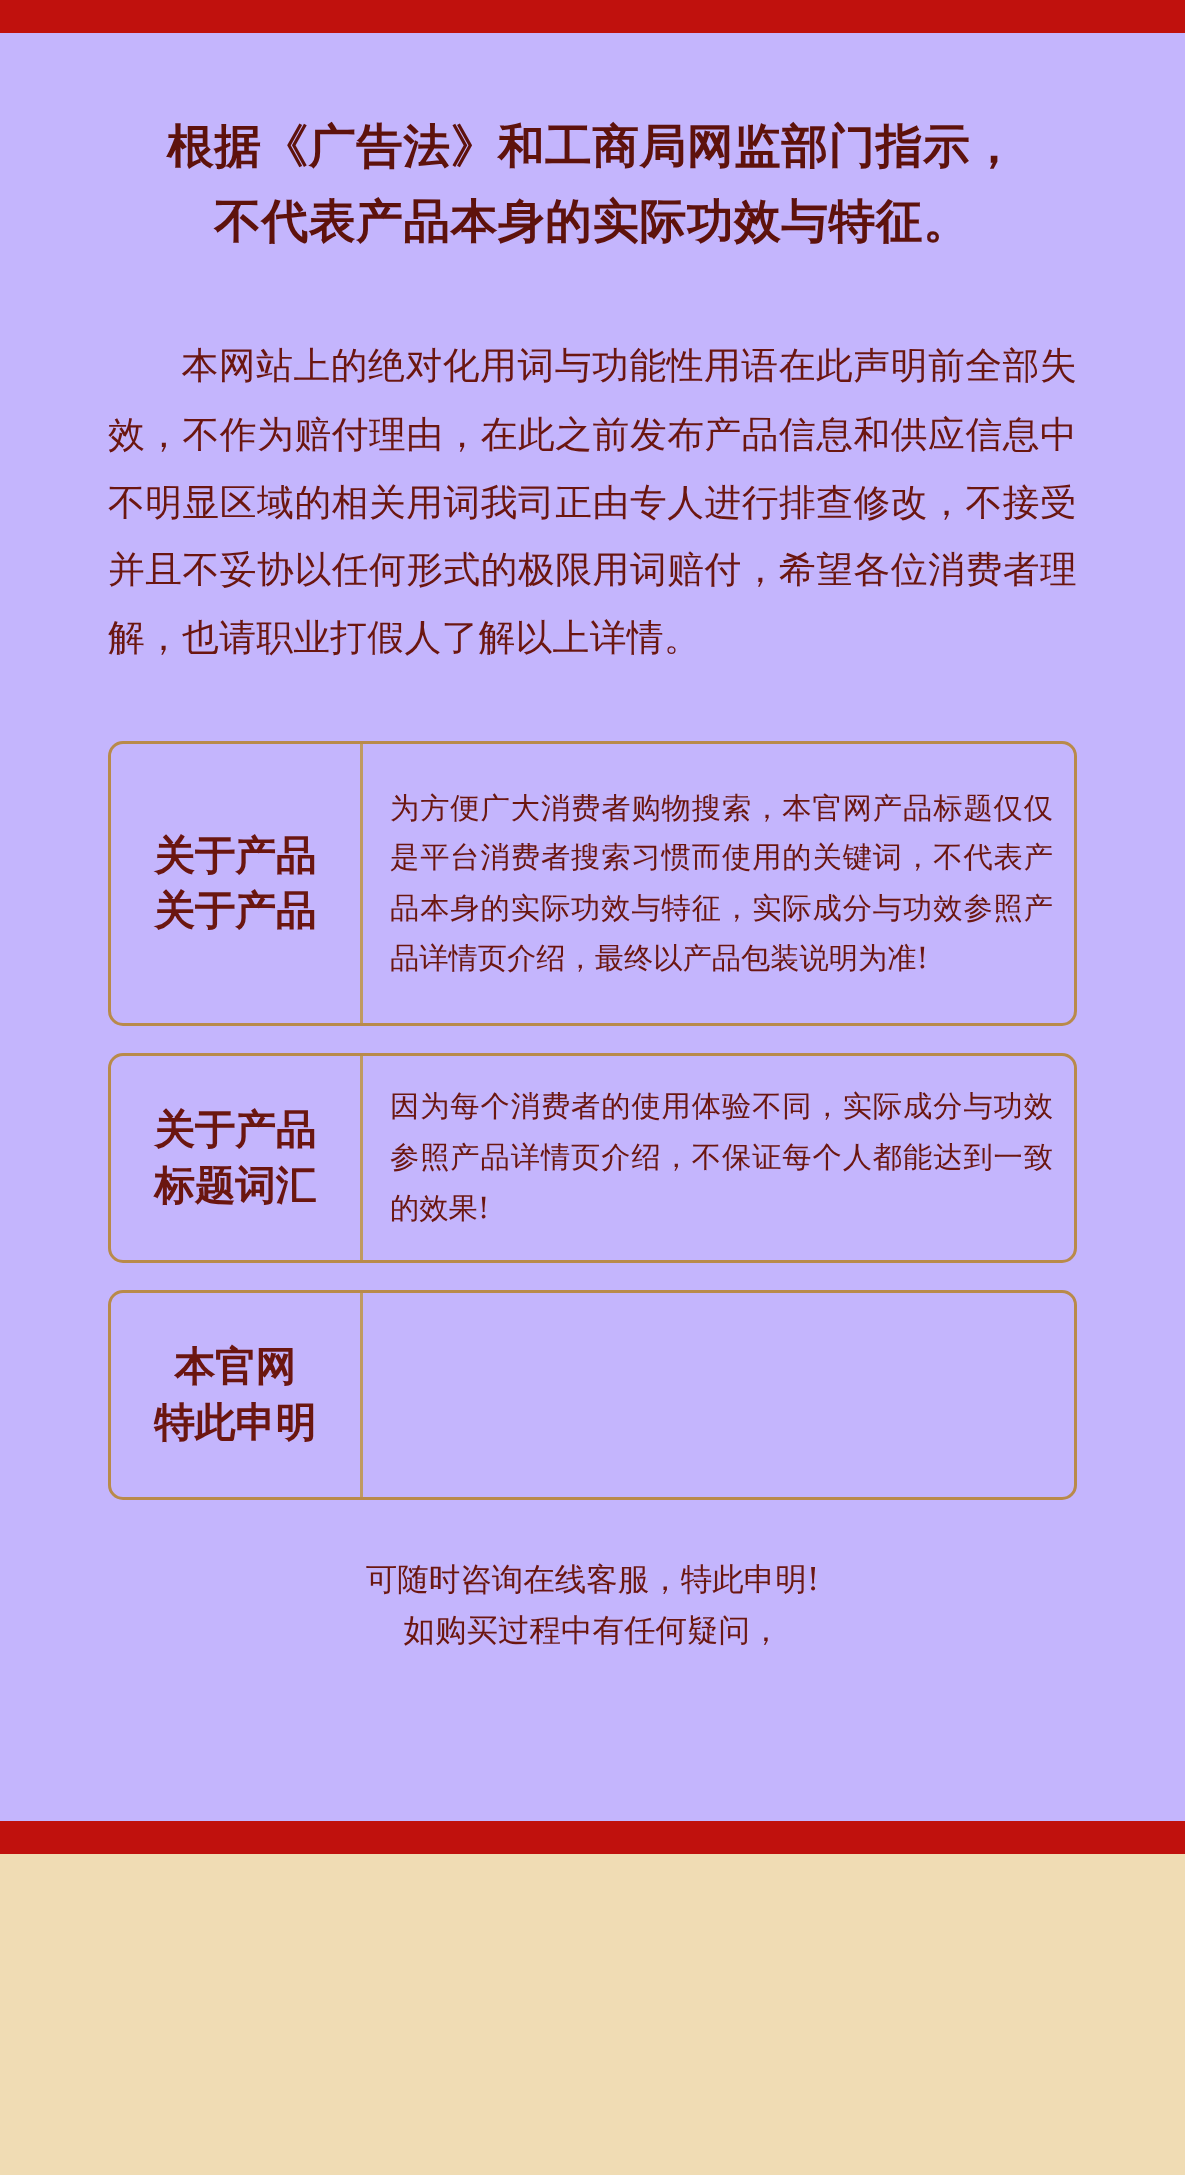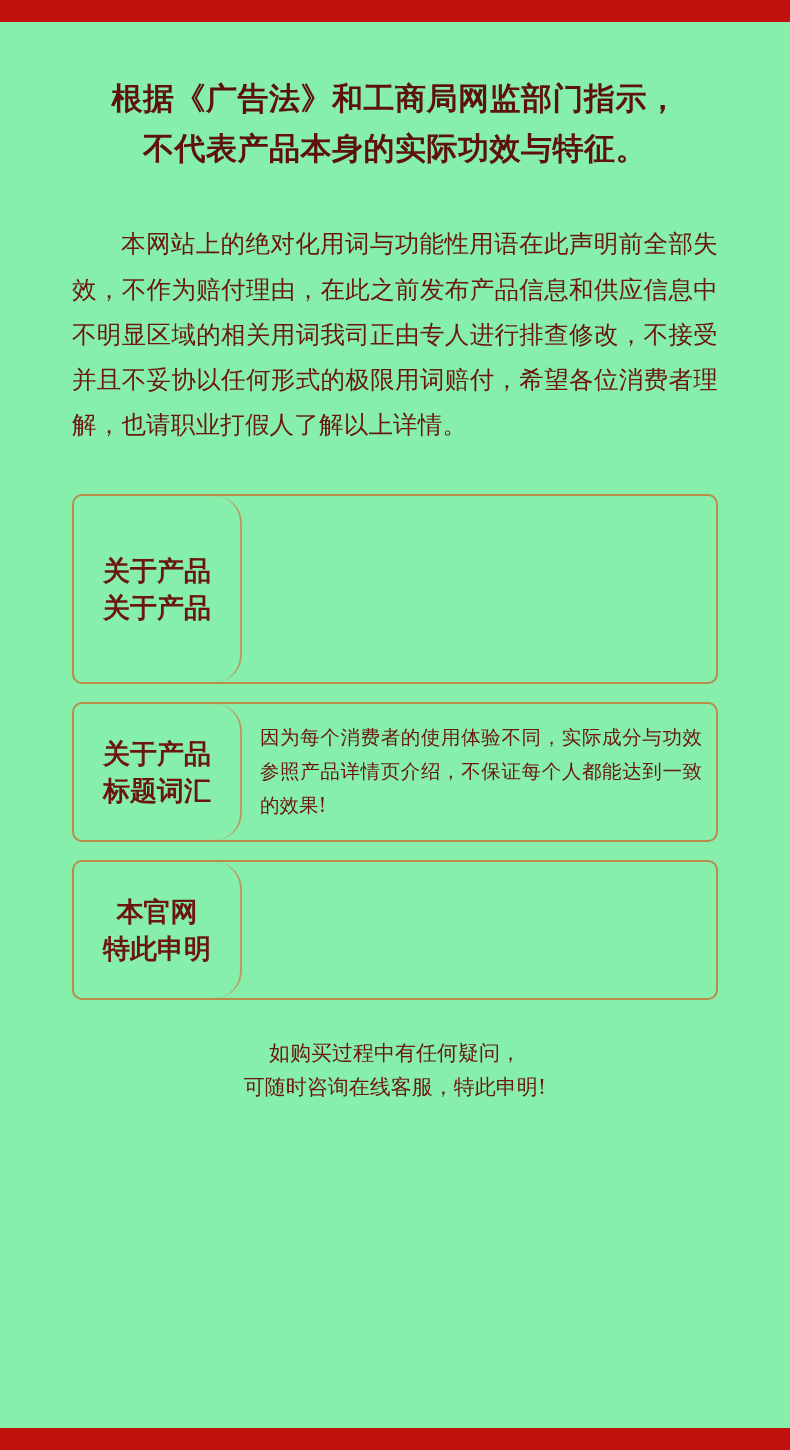--- a/index.html
+++ b/index.html
@@ -10,22 +10,22 @@
     width: 790px;
     height: 1450px;
     background: #f0dcb4;
     font-family: "DejaVu Sans", "Liberation Sans", sans-serif;
     color: #6b1610;
     overflow: hidden;
     position: relative;
   }
   .page {
     width: 790px;
-    height: 1450px;
-    background: #86efac;
+    height: 1236px;
+    background: #c4b5fd;
     position: relative;
     box-sizing: border-box;
     display: flex;
     flex-direction: column;
   }
   .bar-top {
     width: 100%;
     height: 22px;
     background: #c0110d;
     flex: 0 0 auto;
@@ -93,21 +93,20 @@
     justify-content: center;
     font-family: "DejaVu Serif", "Liberation Serif", serif;
     font-weight: bold;
     font-size: 27px;
     line-height: 1.38;
     color: #6b1610;
     border-right: 2px solid #c09a62;
     padding: 14px 6px;
     box-sizing: border-box;
     text-align: center;
-    border-radius: 27px;
   }
   .card-body {
     flex: 1 1 auto;
     padding: 16px 14px 16px 18px;
     font-family: "DejaVu Serif", "Liberation Serif", serif;
     font-size: 19.5px;
     line-height: 1.72;
     color: #6b1610;
     display: flex;
     align-items: center;
@@ -143,41 +142,42 @@
 
     <div class="para second">本网站上的绝对化用词与功能性用语在此声明前全部失效，不作为赔付理由，在此之前发布产品信息和供应信息中不明显区域的相关用词我司正由专人进行排查修改，不接受并且不妥协以任何形式的极限用词赔付，希望各位消费者理解，也请职业打假人了解以上详情。</div>
 
     <div class="cards">
 
       <div class="card tall">
         <div class="card-label">
           <span>关于产品</span>
           <span>关于产品</span>
         </div>
+        <div class="card-body">为方便广大消费者购物搜索，本官网产品标题仅仅是平台消费者搜索习惯而使用的关键词，不代表产品本身的实际功效与特征，实际成分与功效参照产品详情页介绍，最终以产品包装说明为准!</div>
       </div>
 
       <div class="card mid">
         <div class="card-label">
           <span>关于产品</span>
           <span>标题词汇</span>
         </div>
         <div class="card-body">因为每个消费者的使用体验不同，实际成分与功效参照产品详情页介绍，不保证每个人都能达到一致的效果!</div>
       </div>
 
       <div class="card mid">
         <div class="card-label">
           <span>本官网</span>
           <span>特此申明</span>
         </div>
       </div>
 
     </div>
 
     <div class="footer">
+      <span class="fline">可随时咨询在线客服，特此申明!</span>
       <span class="fline">如购买过程中有任何疑问，</span>
-      <span class="fline">可随时咨询在线客服，特此申明!</span>
     </div>
 
   </div>
 
   <div class="bar-bottom"></div>
 
 </div>
 
 </body></html>

